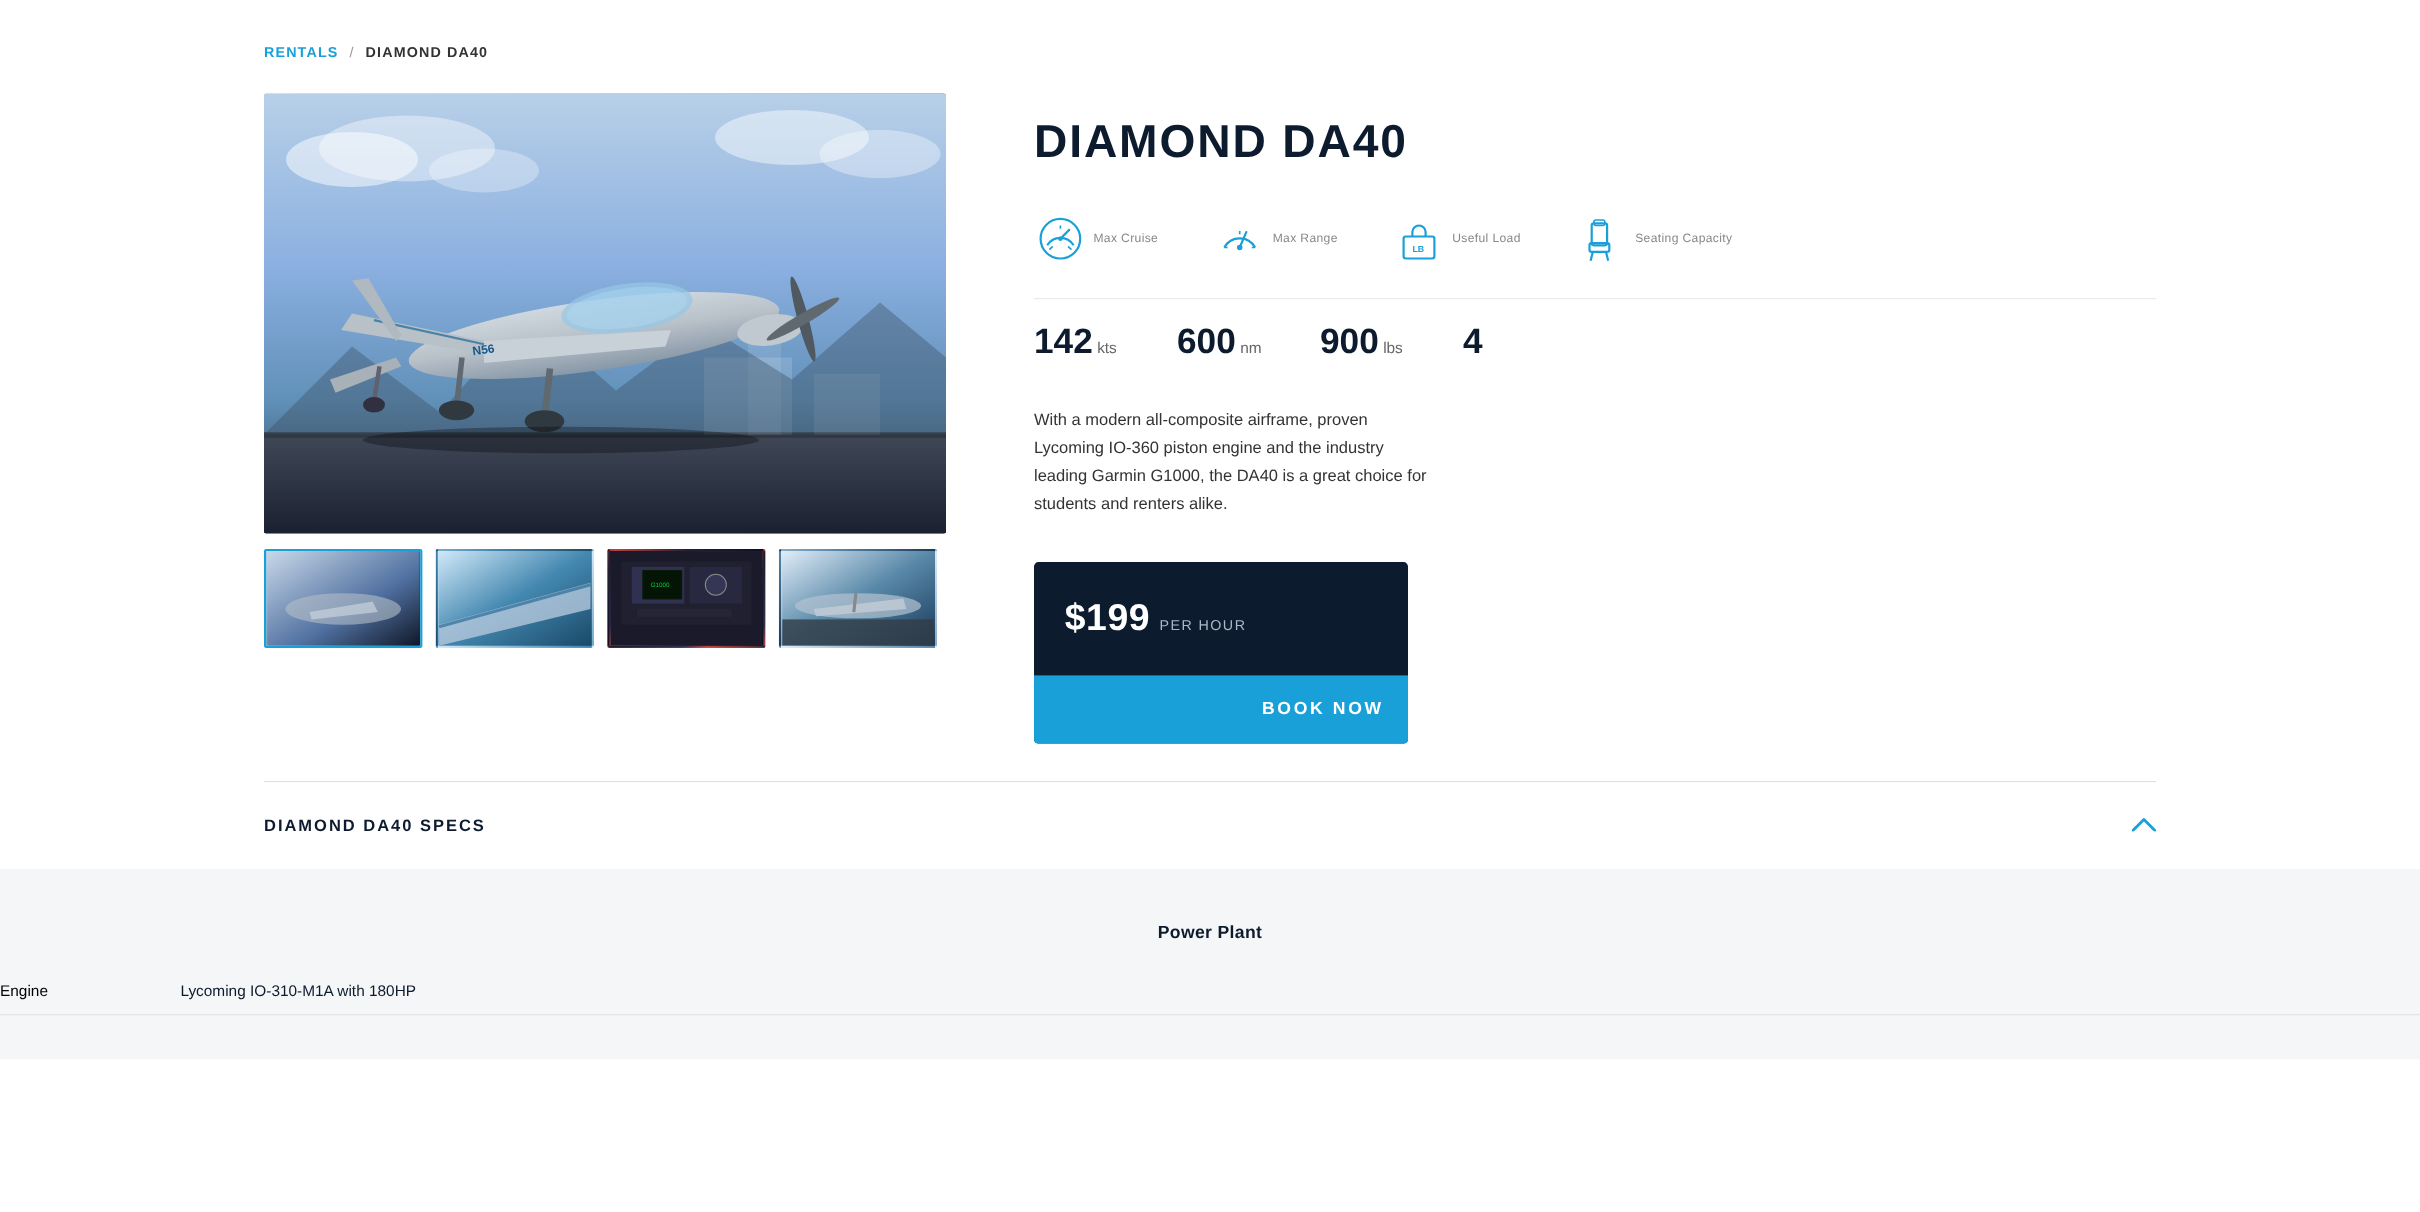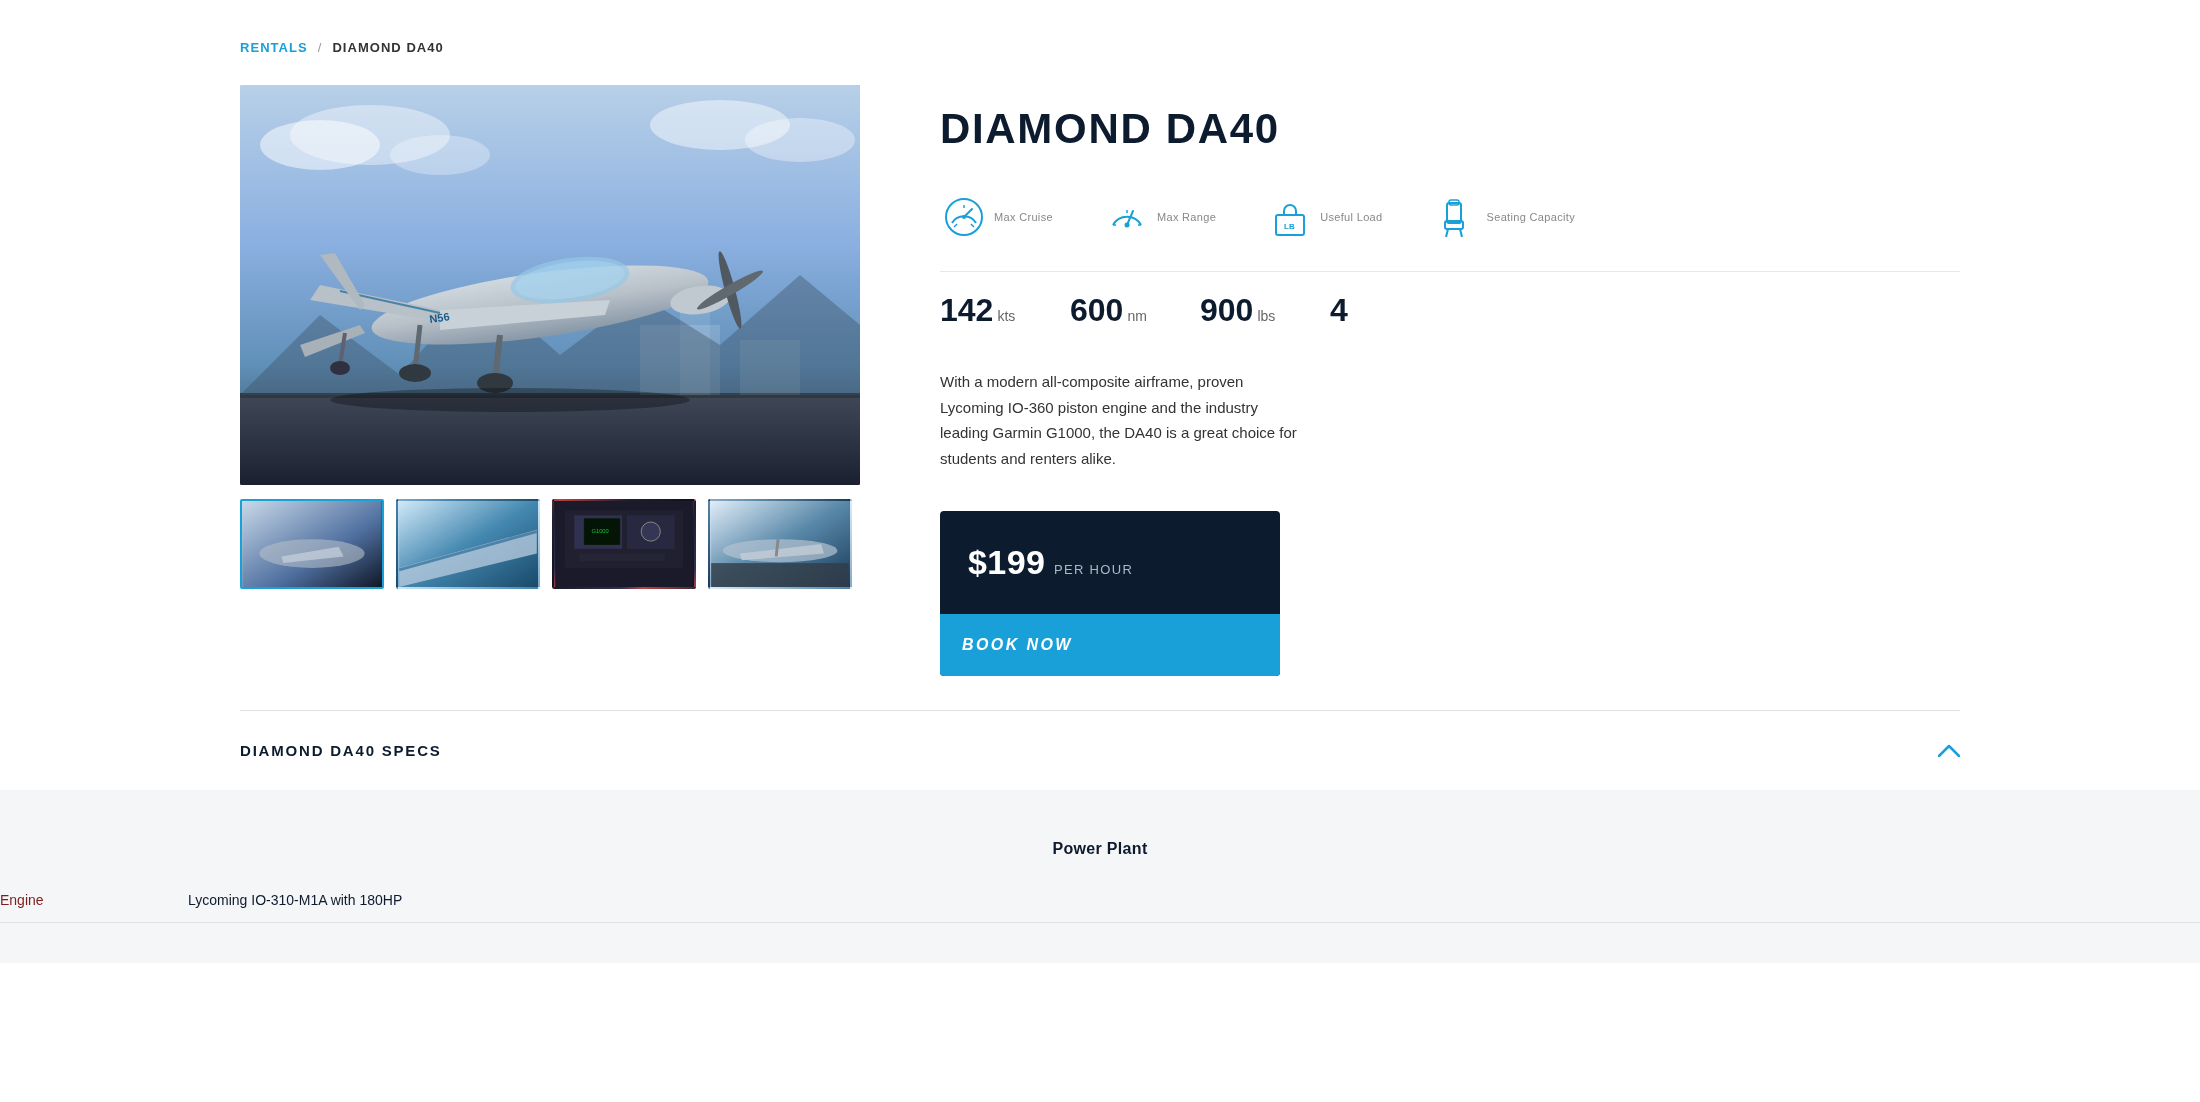--- a/index.html
+++ b/index.html
@@ -219,30 +219,29 @@
       text-transform: uppercase;
       letter-spacing: 0.1em;
       margin-left: 4px;
     }
 
     .book-now-btn {
       display: block;
       width: 100%;
       background: #1aa0d8;
       color: #ffffff;
-      text-align: left;
+      text-align: right;
       padding: 22px;
       font-size: 16px;
       font-weight: 700;
       letter-spacing: 0.15em;
       text-transform: uppercase;
       cursor: pointer;
       border: none;
       outline: none;
-      font-style: italic;
     }
 
     
     .specs-section {
       margin-top: 34px;
       border-top: 1px solid #e0e0e0;
     }
 
     .specs-header {
       display: flex;
@@ -285,22 +284,22 @@
 
     .specs-row {
       display: flex;
       gap: 0;
       padding: 14px 0;
       border-bottom: 1px solid #e0e0e0;
       font-size: 14px;
     }
 
     .specs-key {
-      width: 188px;
-      color: #7f1d1d;
+      width: 164px;
+      color: #000000;
       flex-shrink: 0;
     }
 
     .specs-val {
       color: #0d1b2e;
       font-weight: 400;
     }
   </style>
 </head>
 <body>

